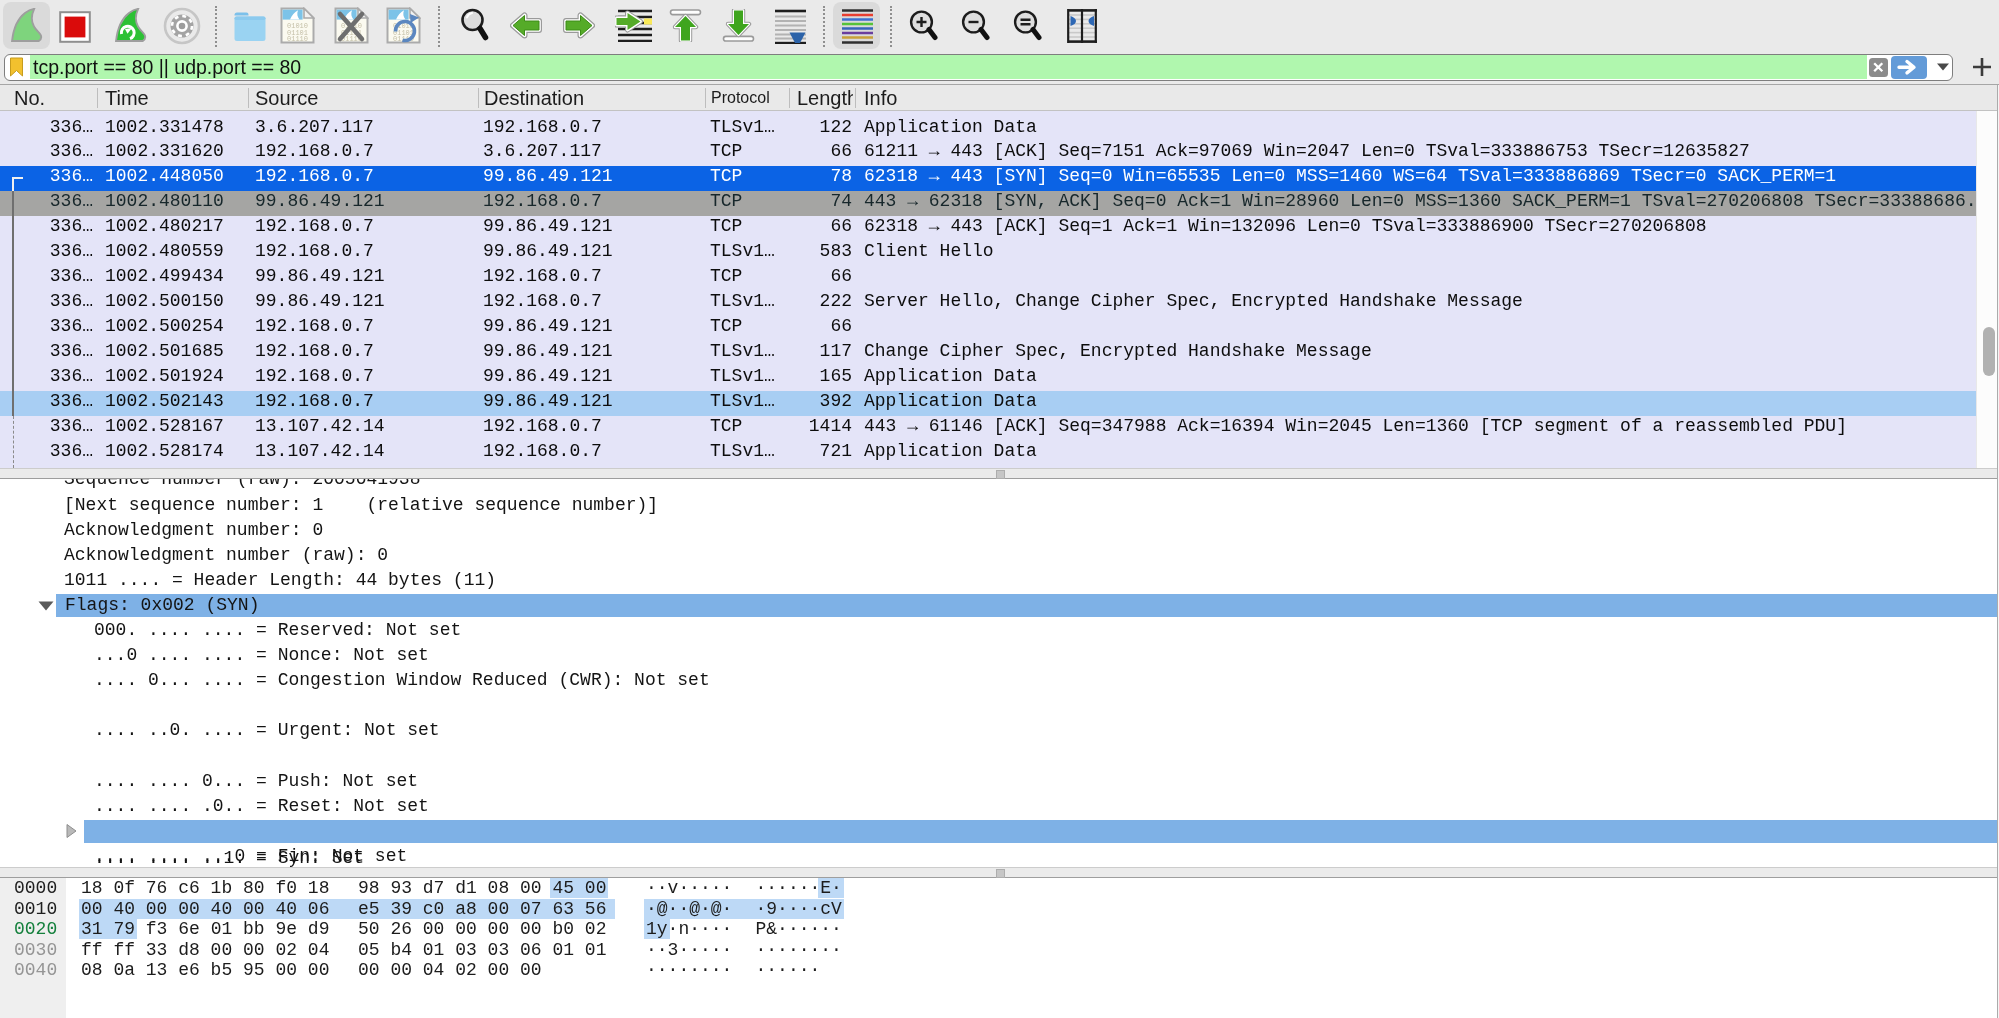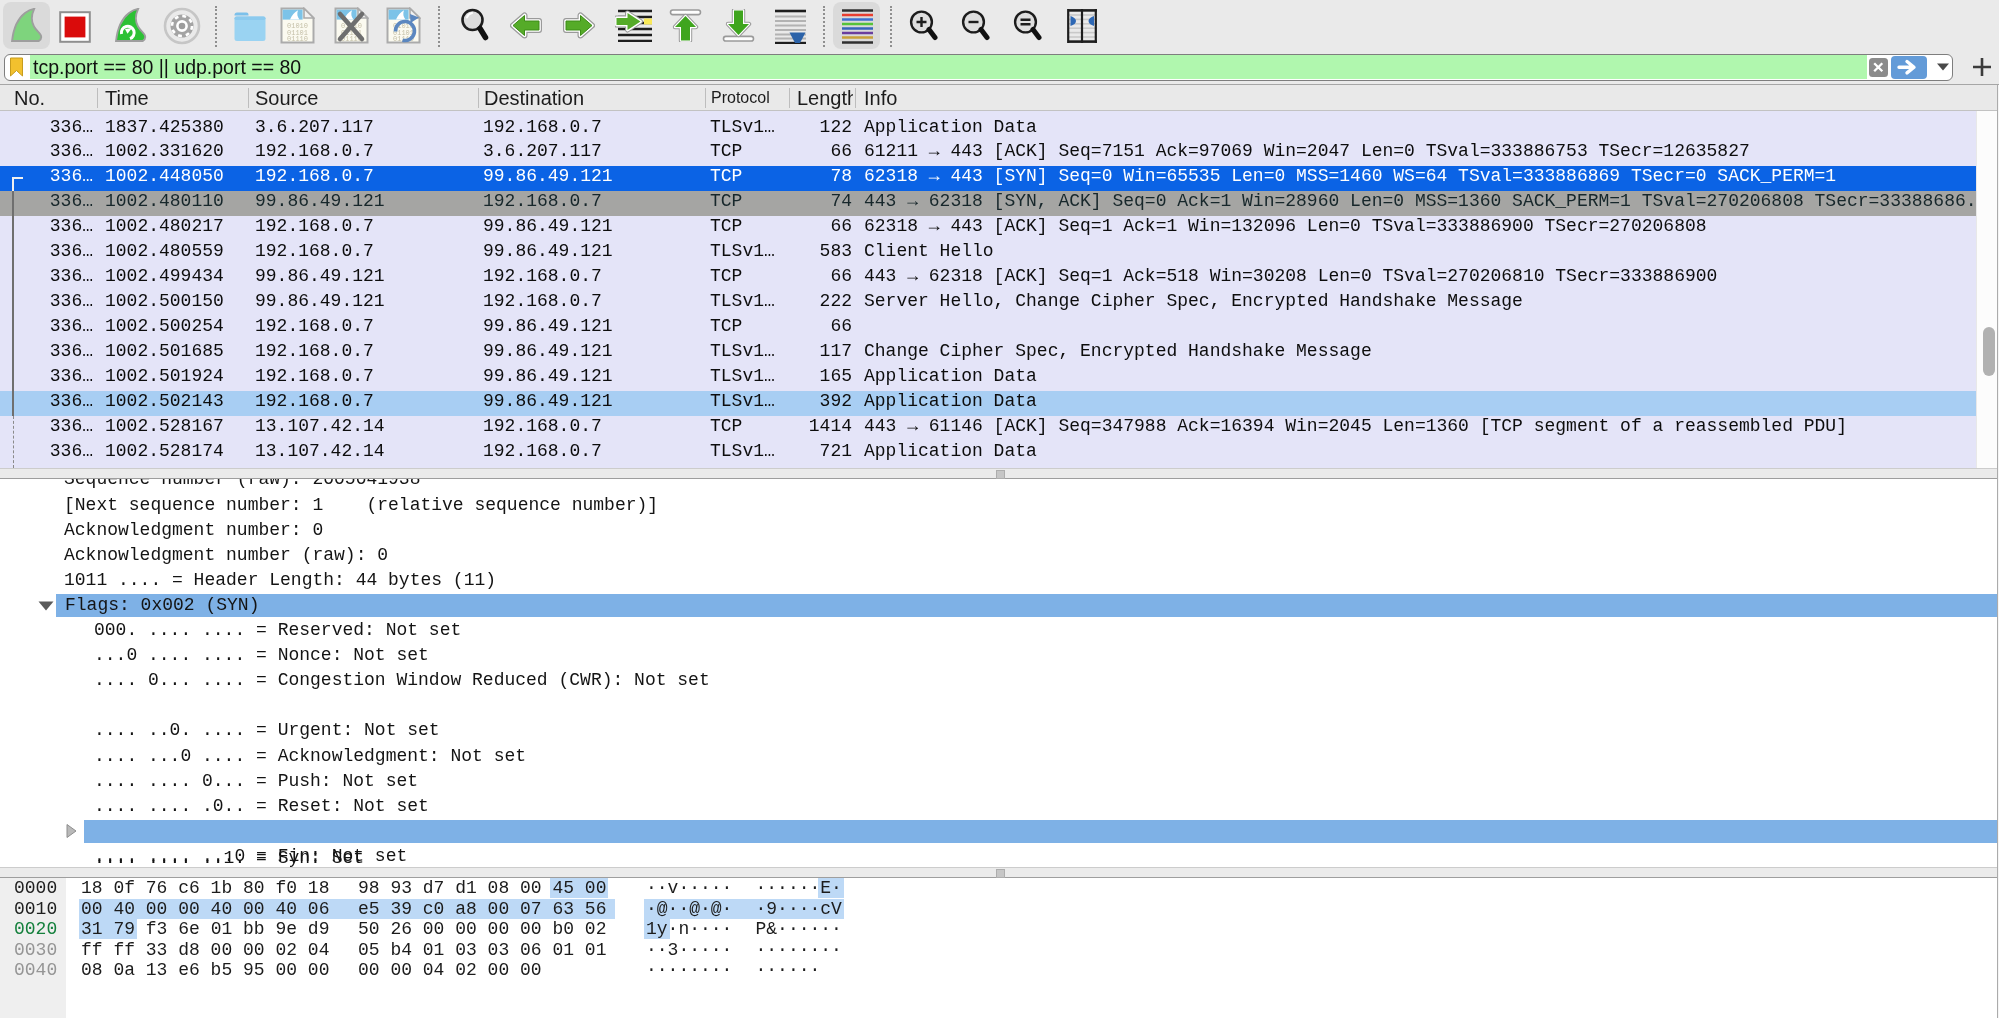--- a/index.html
+++ b/index.html
@@ -203,21 +203,21 @@
 <div class="ab" style="left:864px;top:86px;height:24px;line-height:24px;font-size:20px;color:#1c1c1c;">Info</div>
 <div class="ab" style="left:97px;top:88px;width:1px;height:20px;background:#bdbdbd;"></div>
 <div class="ab" style="left:248px;top:88px;width:1px;height:20px;background:#bdbdbd;"></div>
 <div class="ab" style="left:478px;top:88px;width:1px;height:20px;background:#bdbdbd;"></div>
 <div class="ab" style="left:705px;top:88px;width:1px;height:20px;background:#bdbdbd;"></div>
 <div class="ab" style="left:789px;top:88px;width:1px;height:20px;background:#bdbdbd;"></div>
 <div class="ab" style="left:855px;top:88px;width:1px;height:20px;background:#bdbdbd;"></div>
 <div class="ab" style="left:0;top:111px;width:1976px;height:357px;background:#e4e4f8;overflow:hidden;">
 <div class="ab" style="left:0;top:5.50px;width:1976px;height:24.95px;background:#e4e4f8;color:#0d0d0d;">
 <span class="ab mono" style="right:1883px;top:0;height:24.95px;line-height:20.95px;">336…</span>
-<span class="ab mono" style="left:105px;top:0;height:24.95px;line-height:20.95px;">1837.425380</span>
+<span class="ab mono" style="left:105px;top:0;height:24.95px;line-height:20.95px;">1002.331478</span>
 <span class="ab mono" style="left:255px;top:0;height:24.95px;line-height:20.95px;">3.6.207.117</span>
 <span class="ab mono" style="left:483px;top:0;height:24.95px;line-height:20.95px;">192.168.0.7</span>
 <span class="ab mono" style="left:710px;top:0;height:24.95px;line-height:20.95px;">TLSv1…</span>
 <span class="ab mono" style="right:1124px;top:0;height:24.95px;line-height:20.95px;">122</span>
 <span class="ab mono" style="left:864px;top:0;height:24.95px;line-height:20.95px;">Application Data</span>
 </div>
 <div class="ab" style="left:0;top:30.45px;width:1976px;height:24.95px;background:#e4e4f8;color:#0d0d0d;">
 <span class="ab mono" style="right:1883px;top:0;height:24.95px;line-height:20.95px;">336…</span>
 <span class="ab mono" style="left:105px;top:0;height:24.95px;line-height:20.95px;">1002.331620</span>
 <span class="ab mono" style="left:255px;top:0;height:24.95px;line-height:20.95px;">192.168.0.7</span>
@@ -262,21 +262,20 @@
 <span class="ab mono" style="right:1124px;top:0;height:24.95px;line-height:20.95px;">583</span>
 <span class="ab mono" style="left:864px;top:0;height:24.95px;line-height:20.95px;">Client Hello</span>
 </div>
 <div class="ab" style="left:0;top:155.20px;width:1976px;height:24.95px;background:#e4e4f8;color:#0d0d0d;">
 <span class="ab mono" style="right:1883px;top:0;height:24.95px;line-height:20.95px;">336…</span>
 <span class="ab mono" style="left:105px;top:0;height:24.95px;line-height:20.95px;">1002.499434</span>
 <span class="ab mono" style="left:255px;top:0;height:24.95px;line-height:20.95px;">99.86.49.121</span>
 <span class="ab mono" style="left:483px;top:0;height:24.95px;line-height:20.95px;">192.168.0.7</span>
 <span class="ab mono" style="left:710px;top:0;height:24.95px;line-height:20.95px;">TCP</span>
 <span class="ab mono" style="right:1124px;top:0;height:24.95px;line-height:20.95px;">66</span>
-<span class="ab mono" style="left:864px;top:0;height:24.95px;line-height:20.95px;">443 → 62318 [ACK] Seq=1 Ack=518 Win=30208 Len=0 TSval=270206810 TSecr=333886900</span>
 </div>
 <div class="ab" style="left:0;top:180.15px;width:1976px;height:24.95px;background:#e4e4f8;color:#0d0d0d;">
 <span class="ab mono" style="right:1883px;top:0;height:24.95px;line-height:20.95px;">336…</span>
 <span class="ab mono" style="left:105px;top:0;height:24.95px;line-height:20.95px;">1002.500150</span>
 <span class="ab mono" style="left:255px;top:0;height:24.95px;line-height:20.95px;">99.86.49.121</span>
 <span class="ab mono" style="left:483px;top:0;height:24.95px;line-height:20.95px;">192.168.0.7</span>
 <span class="ab mono" style="left:710px;top:0;height:24.95px;line-height:20.95px;">TLSv1…</span>
 <span class="ab mono" style="right:1124px;top:0;height:24.95px;line-height:20.95px;">222</span>
 <span class="ab mono" style="left:864px;top:0;height:24.95px;line-height:20.95px;">Server Hello, Change Cipher Spec, Encrypted Handshake Message</span>
 </div>
@@ -350,21 +349,20 @@
 <div class="ab mono" style="left:64px;top:88.85px;height:25.10px;line-height:25.10px;color:#141414;">1011 .... = Header Length: 44 bytes (11)</div>
 <div class="ab" style="left:56px;top:114.75px;width:1941px;height:23.5px;background:#7eb1e6;"></div>
 <svg class="ab" style="left:38px;top:121.50px;" width="16" height="10" viewBox="0 0 16 10">
       <path d="M0.5 0.5 h15 l-7.5 9 z" fill="#5a5a5a"></path>
     </svg>
 <div class="ab mono" style="left:65px;top:113.95px;height:25.10px;line-height:25.10px;color:#141414;">Flags: 0x002 (SYN)</div>
 <div class="ab mono" style="left:94px;top:139.05px;height:25.10px;line-height:25.10px;color:#141414;">000. .... .... = Reserved: Not set</div>
 <div class="ab mono" style="left:94px;top:164.15px;height:25.10px;line-height:25.10px;color:#141414;">...0 .... .... = Nonce: Not set</div>
 <div class="ab mono" style="left:94px;top:189.25px;height:25.10px;line-height:25.10px;color:#141414;">.... 0... .... = Congestion Window Reduced (CWR): Not set</div>
 <div class="ab mono" style="left:94px;top:239.45px;height:25.10px;line-height:25.10px;color:#141414;">.... ..0. .... = Urgent: Not set</div>
-<div class="ab mono" style="left:94px;top:264.55px;height:25.10px;line-height:25.10px;color:#141414;">.... ...0 .... = Acknowledgment: Not set</div>
 <div class="ab mono" style="left:94px;top:289.65px;height:25.10px;line-height:25.10px;color:#141414;">.... .... 0... = Push: Not set</div>
 <div class="ab mono" style="left:94px;top:314.75px;height:25.10px;line-height:25.10px;color:#141414;">.... .... .0.. = Reset: Not set</div>
 <div class="ab" style="left:84px;top:340.65px;width:1913px;height:23.5px;background:#7eb1e6;"></div>
 <svg class="ab" style="left:66px;top:345.40px;" width="11" height="14" viewBox="0 0 11 14">
       <path d="M1 0.5 l9 6.5 l-9 6.5 z" fill="#b9b9b9" stroke="#8e8e8e" stroke-width="1"></path>
     </svg>
 <div class="ab mono" style="left:94px;top:339.85px;height:25.10px;line-height:25.10px;color:#141414;margin-top:27px;">.... .... ..1. = Syn: Set</div>
 <div class="ab mono" style="left:94px;top:364.95px;height:25.10px;line-height:25.10px;color:#141414;">.... .... ...0 = Fin: Not set</div>
 </div>
 <div class="ab" style="left:0;top:867px;width:1999px;height:11px;background:#ebebeb;border-top:1px solid #cccccc;border-bottom:1px solid #9e9e9e;box-sizing:border-box;"></div>

